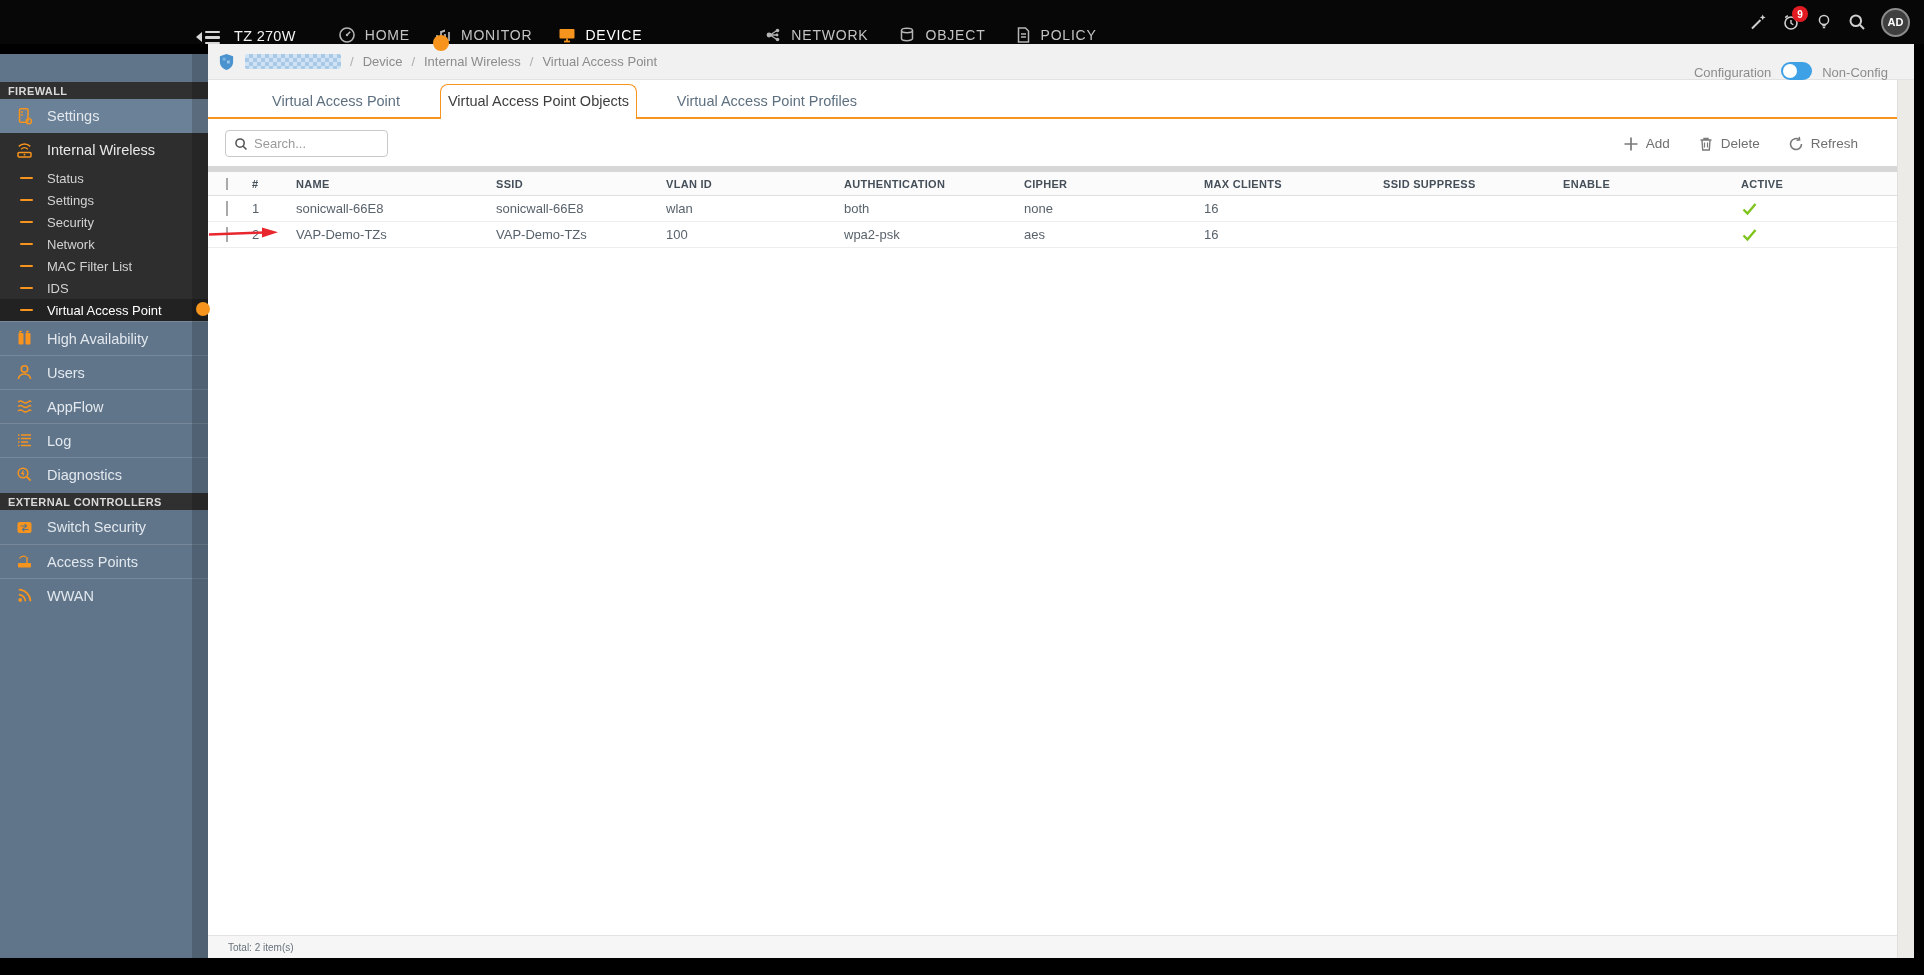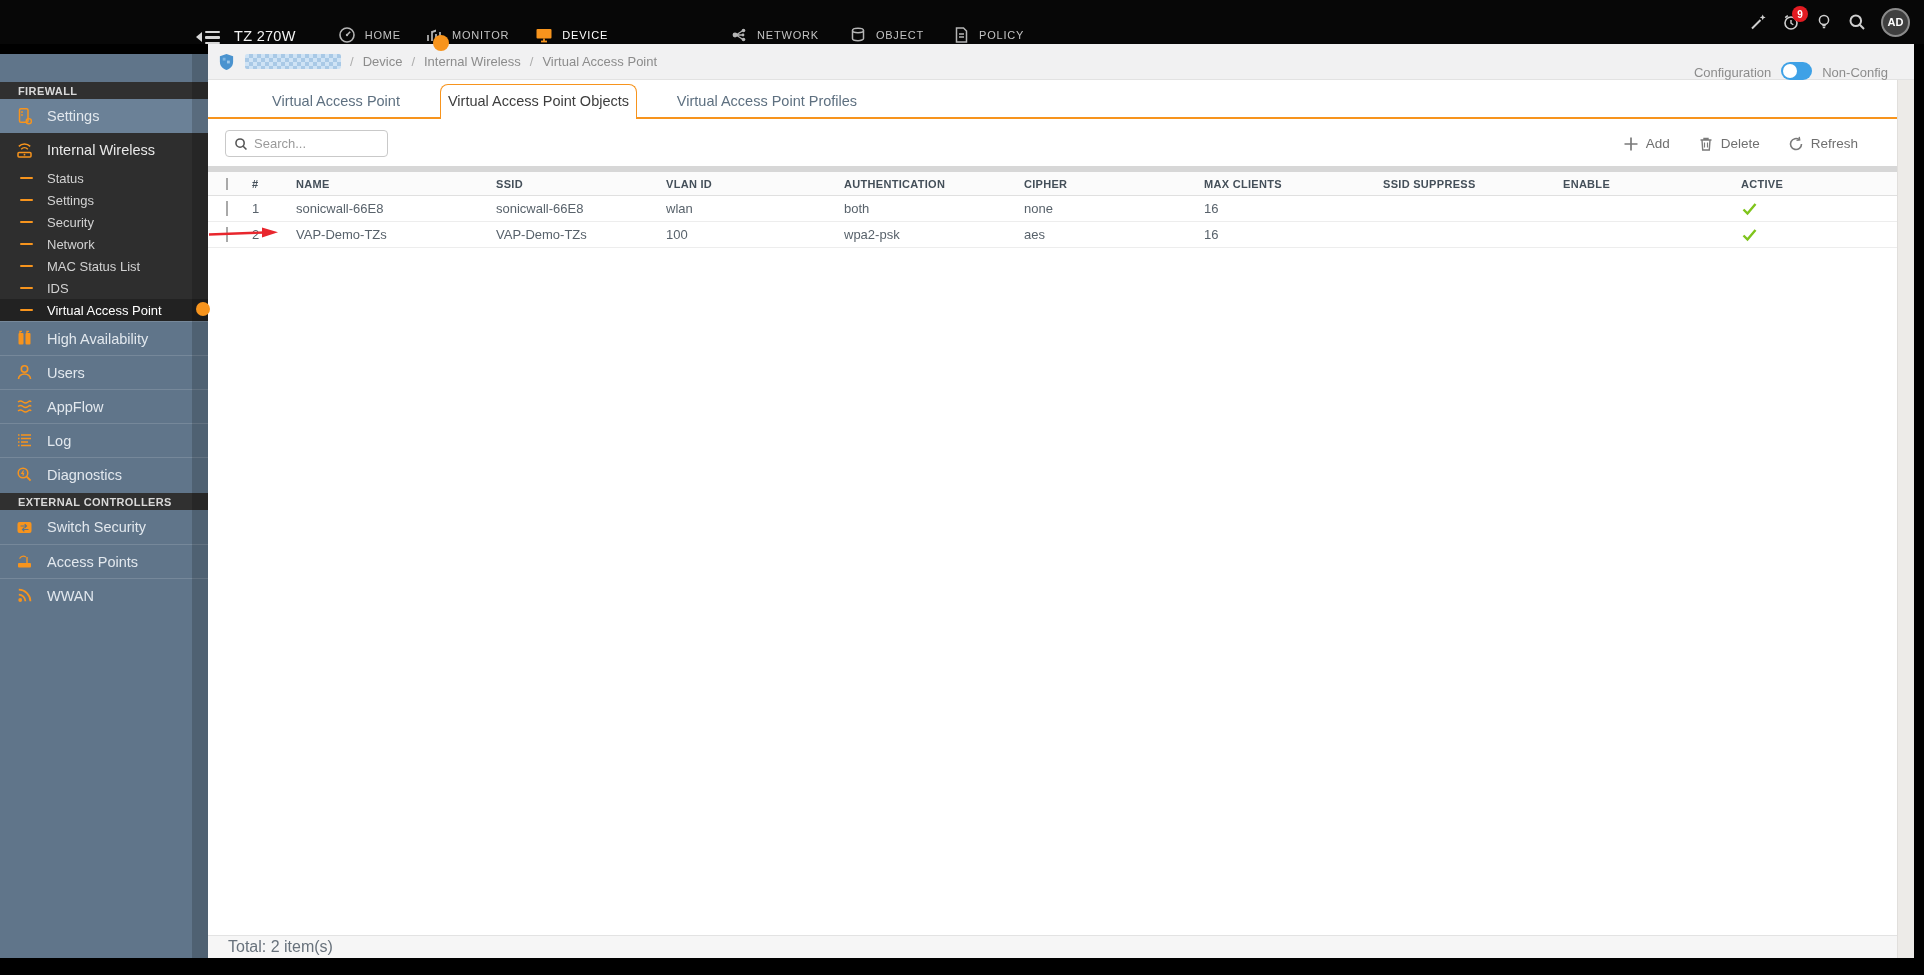--- a/index.html
+++ b/index.html
@@ -14,21 +14,21 @@
   .logo-text { color:#fff; font-size:20px; letter-spacing:1.5px; position:relative; }
   .logo-text .light { font-weight:400; } .logo-text .bold { font-weight:700; }
   .logo-reg { font-size:8px; color:#fff; vertical-align:top; }
   .logo-swoosh { position:absolute; left:66px; bottom:-7px; }
   .nav-left { position:absolute; left:188px; top:0; height:44px; display:flex; align-items:flex-end; }
   .collapse-wrap { display:flex; align-items:center; gap:3px; margin-left:8px; cursor:pointer; }
   .collapse-tri { width:0; height:0; border-top:5px solid transparent; border-bottom:5px solid transparent; border-right:6px solid #d6d6d6; }
   .hamburger { display:flex; flex-direction:column; gap:3px; }
   .hamburger i { display:block; width:15px; height:2.4px; background:#d6d6d6; border-radius:1px; }
   .model-label { color:#f2f2f2; font-size:14.5px; margin-left:14px; letter-spacing:.3px; }
-  .nav-item { display:flex; align-items:center; gap:9px; color:#c3c3c3; font-size:11px; letter-spacing:.8px; cursor:pointer; }
+  .nav-item { display:flex; align-items:center; gap:9px; color:#c3c3c3; font-size:14px; letter-spacing:.8px; cursor:pointer; }
   .nav-item .nicon { color:#b5b5b5; }
   .nav-item.active { color:#fff; }
   .nav-item.active .nicon { color:#f7941d; }
   .nicon { width:18px; height:18px; display:block; }
   .m-home{margin-left:42px;} .m-monitor{margin-left:24px;} .m-device{margin-left:26px;}
   .m-network{margin-left:122px;} .m-object{margin-left:30px;} .m-policy{margin-left:28px;}
   .nav-right { position:absolute; right:14px; top:0; height:44px; display:flex; align-items:center; gap:15px; }
   .nav-right .nicon { color:#cfcfcf; cursor:pointer; }
   .clock-wrap { position:relative; }
   .badge { position:absolute; top:-7px; right:-8px; min-width:16px; height:16px; border-radius:8px; background:#e21b22;
@@ -48,21 +48,21 @@
   .crumb { color:#8c8c8c; cursor:pointer; }
   .crumb.current { cursor:default; }
   .bc-right { position:absolute; right:26px; top:0; height:36px; display:flex; align-items:flex-end; gap:10px; }
   .cfg-toggle { width:31px; height:18px; border-radius:9px; background:#3ea1e6; position:relative; cursor:pointer; }
   .cfg-toggle .knob { position:absolute; left:2px; top:2px; width:14px; height:14px; background:#fff; border-radius:50%; }
 
   
   #sidebar { position:absolute; left:0; top:54px; width:208px; height:904px; background:#60758a; overflow:hidden; }
   .side-gutter { position:absolute; right:0; top:0; width:16px; height:100%; background:rgba(0,0,0,.17); }
   .section-bar { position:relative; height:17px; background:#303030; color:#d9d9d9; font-size:11px; font-weight:700;
-                 letter-spacing:.4px; display:flex; align-items:center; padding-left:18px; }
+                 letter-spacing:.4px; display:flex; align-items:center; padding-left:8px; }
   .spacer-top { height:28px; }
   .row-top { height:34px; display:flex; align-items:center; gap:13px; padding-left:15px; color:#e2e8ee; font-size:14.5px;
              border-top:1px solid rgba(255,255,255,.14); cursor:pointer; background:#60758a; }
   .row-top.hl { background:#6b8197; border-top:none; }
   .sicon { width:19px; height:19px; color:#f7941d; flex:0 0 auto; }
   .dark-section { background:#2e2e2e; }
   .row-group { height:34px; display:flex; align-items:center; gap:13px; padding-left:15px; color:#e8e8e8; font-size:14.5px; cursor:pointer; }
   .sub-item { height:22px; display:flex; align-items:center; gap:14px; padding-left:20px; color:#d2d2d2; font-size:13px; cursor:pointer; }
   .sub-item .dash { width:13px; height:2.6px; border-radius:1.5px; background:#f7941d; flex:0 0 auto; }
   .sub-item.selected { background:#222; color:#fff; }
@@ -98,21 +98,21 @@
   .c-vlan{width:178px;} .c-auth{width:180px;} .c-cipher{width:180px;} .c-max{width:179px;}
   .c-sup{width:180px;} .c-en{width:178px;} .c-act{flex:1 1 auto;}
   .checkbox { width:15px; height:15px; border:1.5px solid #a9a9a9; border-radius:3px; background:#fff; cursor:pointer; }
   .toggle { width:38px; height:18px; border-radius:9px; background:#cfcfcf; position:relative; cursor:pointer; }
   .toggle.on { background:#95c11f; }
   .check { display:none; }
   .check.shown { display:block; width:17px; height:17px; color:#7fc41c; }
 
   .content-footer { position:absolute; left:0; top:855px; right:17px; height:23px; background:#f6f6f6;
                     border-top:1px solid #e3e3e3; display:flex; align-items:center; padding-left:20px;
-                    font-size:16px; color:#68727c; }
+                    font-size:10px; color:#68727c; }
 
   
   .annot-dot { position:absolute; border-radius:50%; background:#f7941d; z-index:50; }
   #dot-device { left:433px; top:35px; width:16px; height:16px; }
   #dot-vap { left:196px; top:302px; width:14px; height:14px; }
   #row2-arrow { position:absolute; left:206px; top:222px; z-index:50; pointer-events:none; }
 </style>
 </head>
 <body>
 
@@ -263,21 +263,21 @@
       <div class="sub-item">
         <span class="dash"></span>
           <span>Security</span>
       </div>
       <div class="sub-item">
         <span class="dash"></span>
           <span>Network</span>
       </div>
       <div class="sub-item">
         <span class="dash"></span>
-          <span>MAC Status List</span>
+          <span>MAC Filter List</span>
       </div>
       <div class="sub-item">
         <span class="dash"></span>
           <span>IDS</span>
       </div>
       <div class="sub-item selected">
         <span class="dash"></span>
           <span>Virtual Access Point</span>
       </div>
     </div>

